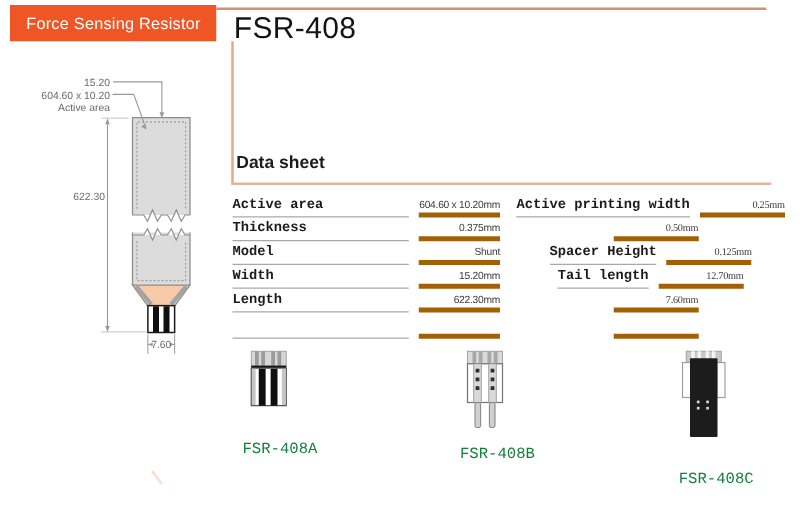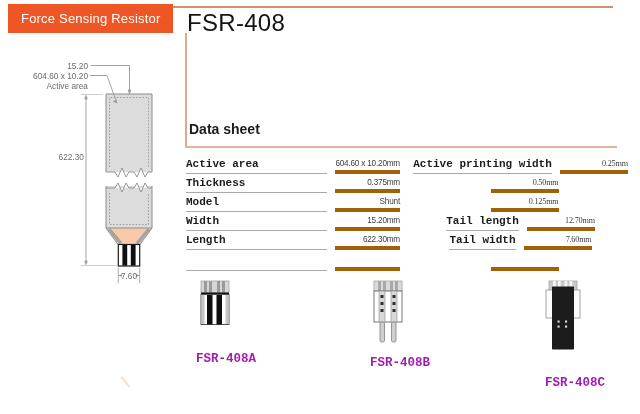--- a/index.html
+++ b/index.html
@@ -26,22 +26,22 @@
   .spec-row.empty{height:21px;}
   .spec-label{flex:1;border-bottom:1px solid #a9a9a9;font-family:"Liberation Mono",monospace;
               font-size:11px;font-weight:600;color:#1b1b1b;line-height:18px;white-space:nowrap;}
   .spec-gap{width:8px;}
   .spec-value{border-bottom:4px solid #a16207;font-size:8.2px;letter-spacing:-.2px;color:#3c3c3c;
               text-align:right;line-height:17px;white-space:nowrap;}
   .spec-table.left  .spec-value{width:65px;}
   .spec-table.right .spec-value{width:68px;font-family:Liberation Serif, serif;}
 
   
-  .variant-label{font-family:"Liberation Mono",monospace;font-size:12.5px;font-weight:700;
-                 color:#a21caf;width:64px;text-align:right;}
+  .variant-label{font-family:"Liberation Mono",monospace;font-size:12.5px;font-weight:400;
+                 color:#15803d;width:64px;text-align:center;}
   .stray{left:119px;top:381px;width:13px;height:2px;background:#eec3ab;opacity:.55;
          transform:rotate(52deg);}
   svg{display:block;}
   .dimtext{font-family:"Liberation Sans",sans-serif;font-size:8.3px;fill:#6b6b6b;}
 </style>
 </head>
 <body>
 
 <div class="abs banner">
   <span>Force Sensing Resistor</span>
@@ -137,30 +137,30 @@
   <div class="spec-row">
     <div class="spec-label">Active printing width</div>
     <div class="spec-gap"></div>
     <div class="spec-value">0.25mm</div>
   </div>
   <div class="spec-row">
     <div class="spec-gap"></div>
     <div class="spec-value">0.50mm</div>
   </div>
   <div class="spec-row">
+    <div class="spec-label">Spacer Height</div>
     <div class="spec-gap"></div>
     <div class="spec-value">0.125mm</div>
   </div>
   <div class="spec-row">
     <div class="spec-label">Tail length</div>
     <div class="spec-gap"></div>
     <div class="spec-value">12.70mm</div>
   </div>
   <div class="spec-row">
-    <div class="spec-label">Tail width</div>
     <div class="spec-gap"></div>
     <div class="spec-value">7.60mm</div>
   </div>
   <div class="spec-row empty">
     <div class="spec-label"></div>
     <div class="spec-gap"></div>
     <div class="spec-value"></div>
   </div>
 </div>
 

